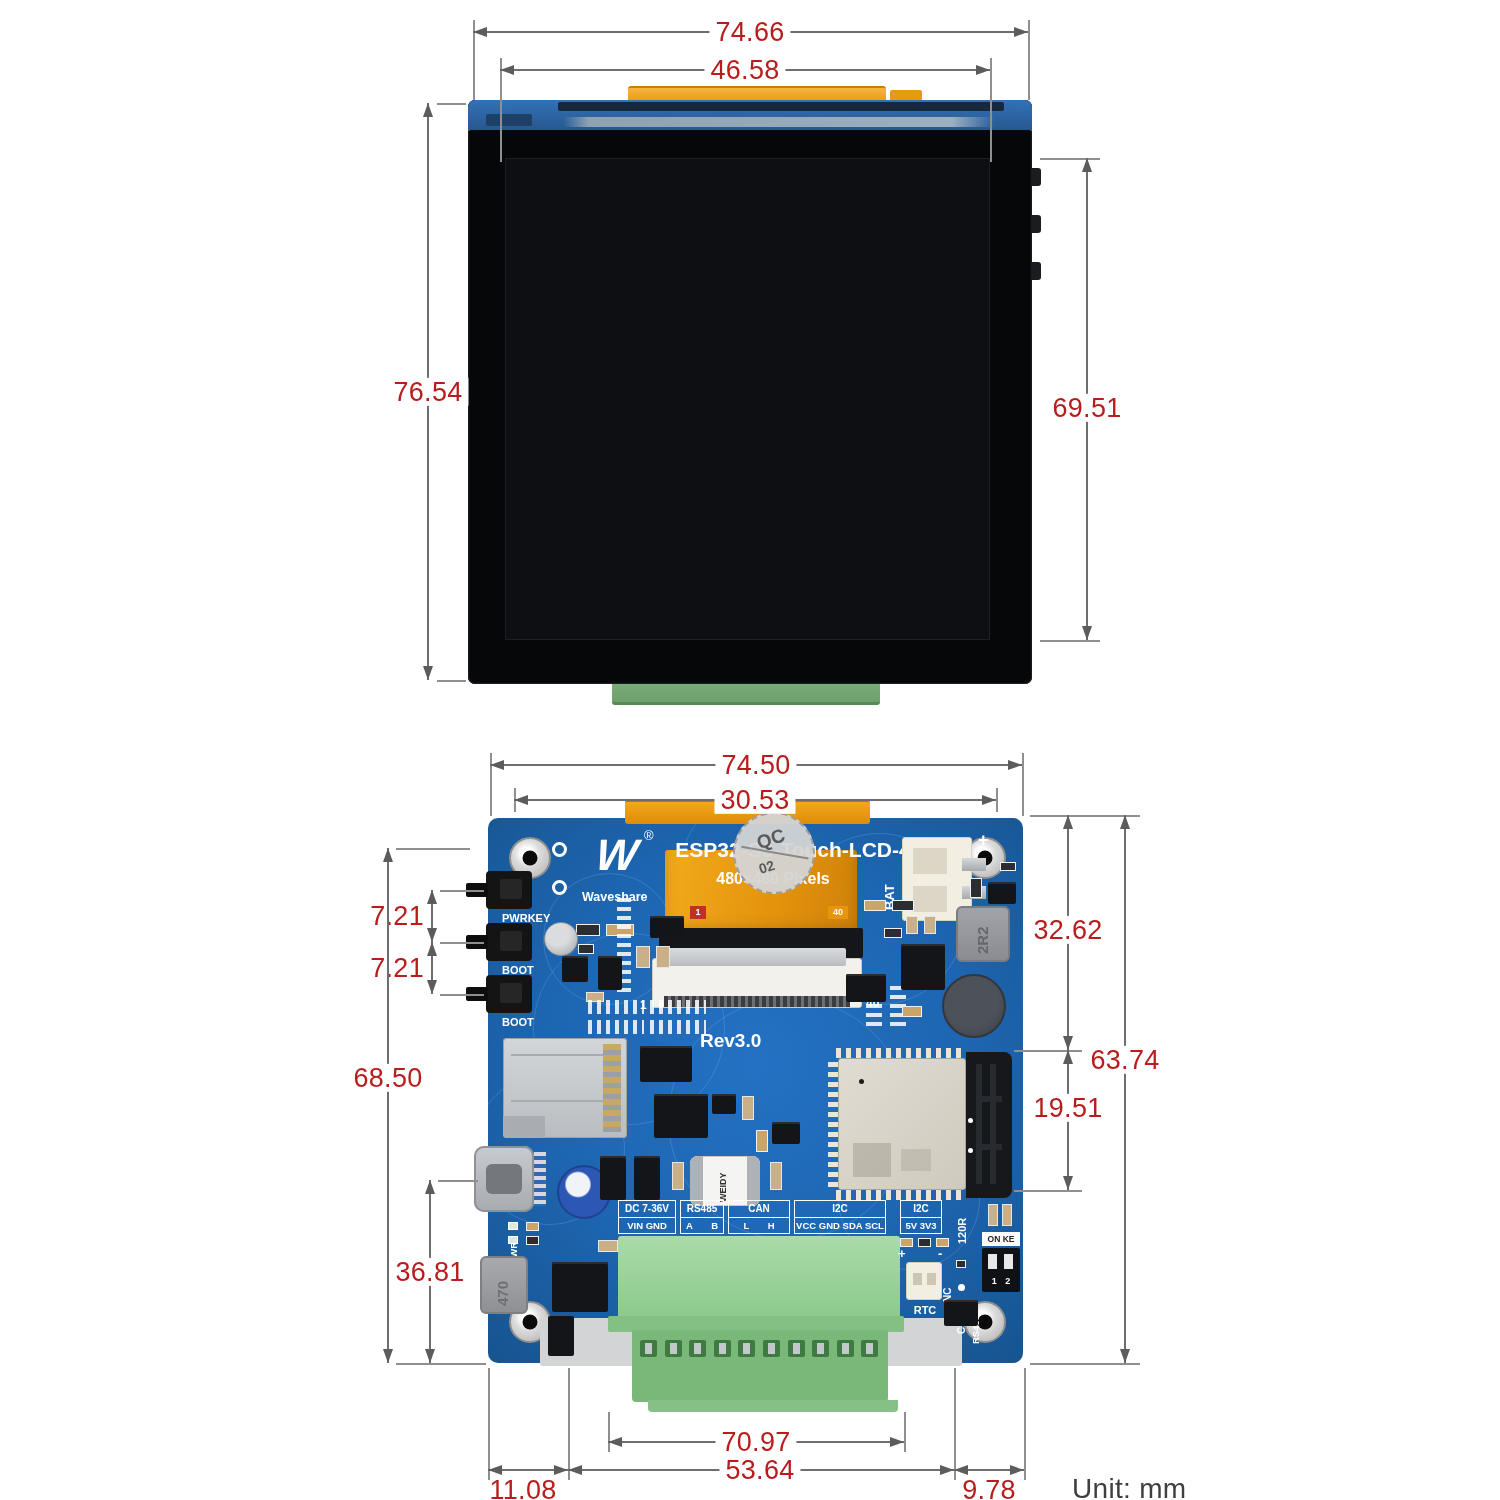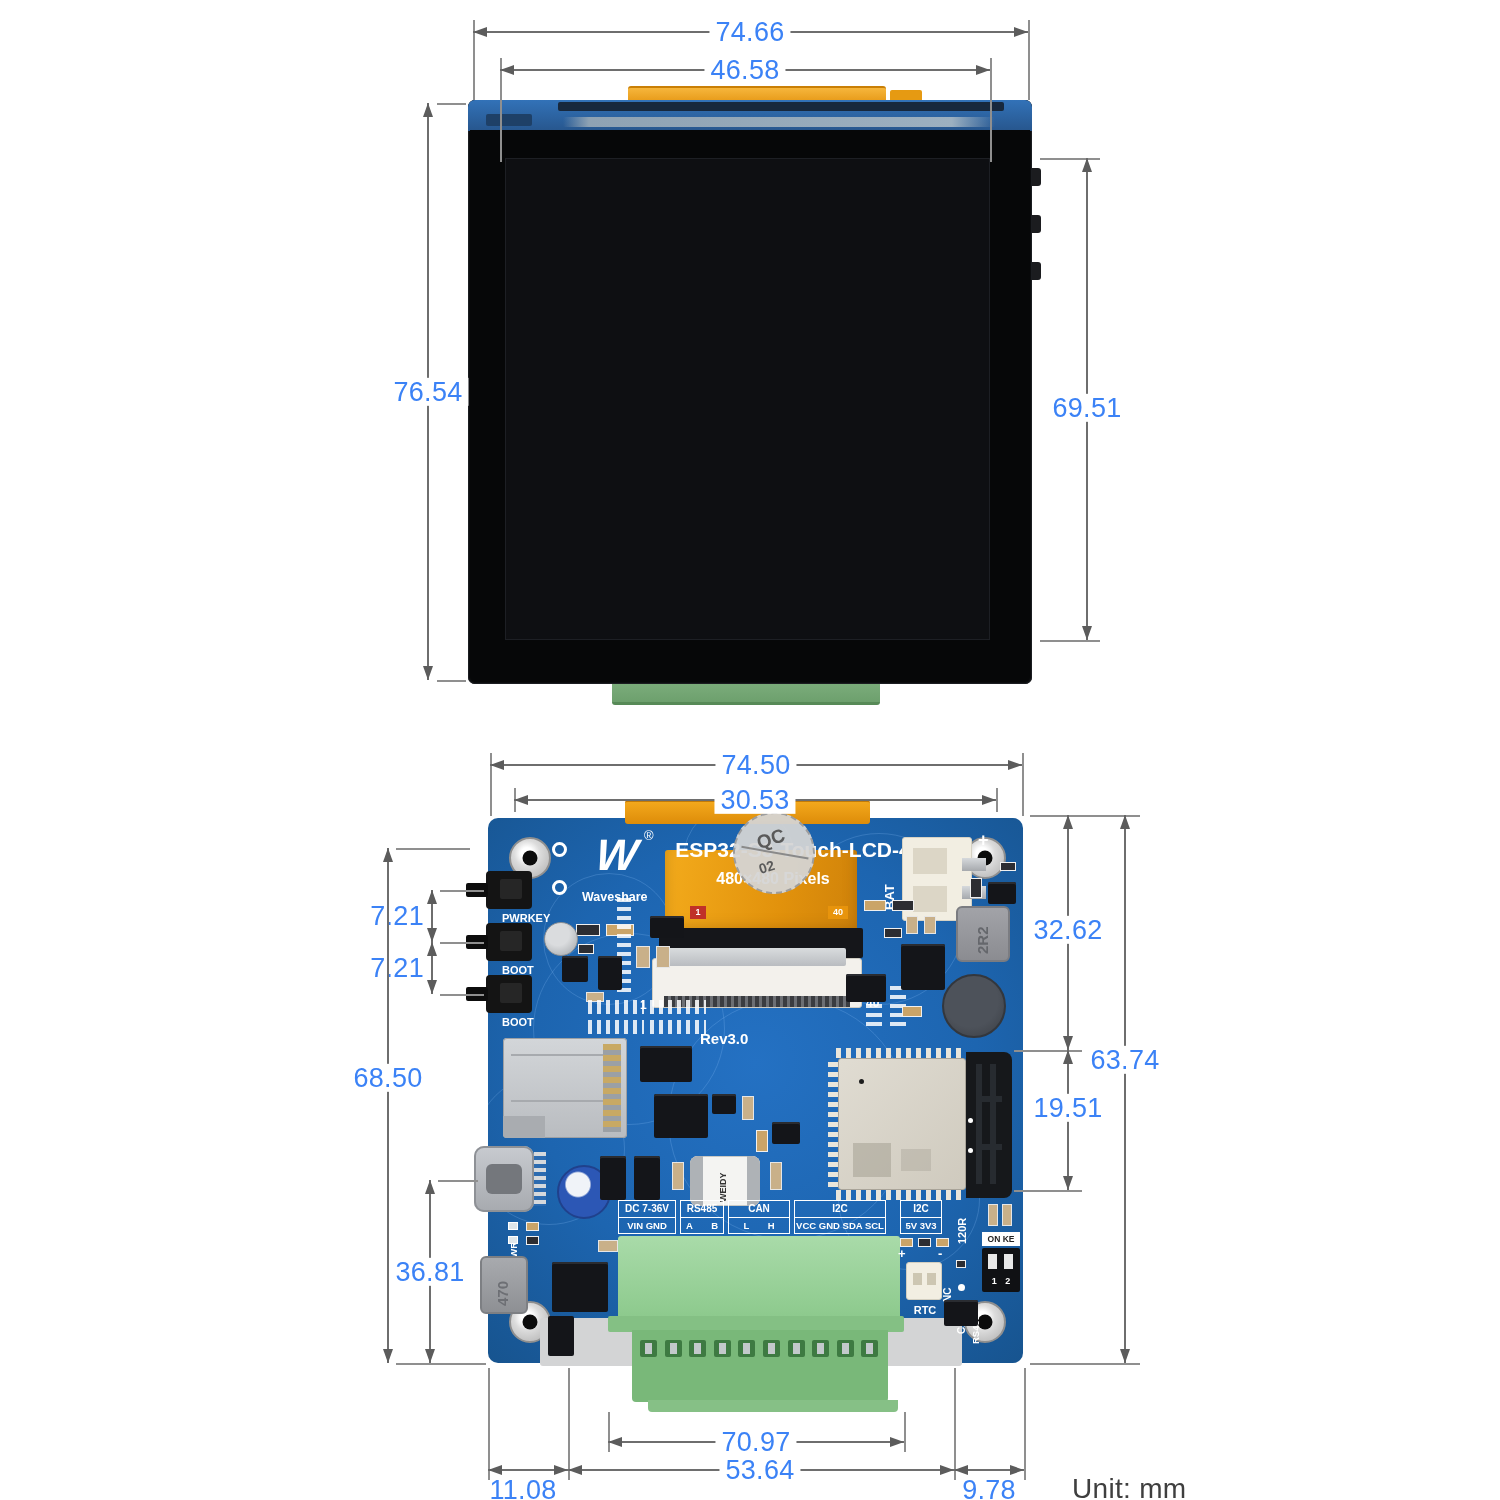--- a/index.html
+++ b/index.html
@@ -2,21 +2,21 @@
 <html><head>
 <meta charset="utf-8">
 <style>
   html,body{margin:0;padding:0;background:#fff;}
   #scene{position:relative;width:1500px;height:1500px;background:#fff;overflow:hidden;
          font-family:"Liberation Sans", sans-serif;}
   .abs{position:absolute;}
   
   .ext{position:absolute;background:#8f8f8f;}
   .dline{position:absolute;background:#6e6e6e;}
-  .dlabel{position:absolute;font-size:27px;color:#3b82f6;white-space:nowrap;line-height:1.05;
+  .dlabel{position:absolute;font-size:27px;color:#b91c1c;white-space:nowrap;line-height:1.05;
           letter-spacing:.3px;}
   .dlabel.bg{background:#fff;padding:0 6px;}
   .arr{position:absolute;width:0;height:0;}
   
   .silk{position:absolute;color:#fff;font-weight:bold;white-space:nowrap;}
   .vtext{writing-mode:vertical-rl;transform:rotate(180deg);}
   .hdr-box{position:absolute;border:1.5px solid #fff;box-sizing:border-box;}
   .hdr-box .t{border-bottom:1.5px solid #fff;color:#fff;font-weight:bold;text-align:center;}
   .hdr-box .p{color:#fff;font-weight:bold;text-align:center;}
   .hole{position:absolute;border-radius:50%;background:radial-gradient(circle at 42% 38%, #ffffff 0 18%, #dcdcdc 40%, #aeaeae 100%);border:2px solid #8f8f8f;box-sizing:border-box;}
@@ -92,21 +92,21 @@
     <div class="abs" style="left:552px;top:880px;width:15px;height:15px;border:3px solid #fff;border-radius:50%;box-sizing:border-box;"></div>
 
     <div class="abs" style="left:586px;top:834px;width:80px;height:74px;color:#fff;">
       <span style="position:absolute;left:10px;top:-4px;font-size:44px;font-weight:bold;font-style:italic;transform:skewX(-6deg);">W</span>
       <span style="position:absolute;left:58px;top:-6px;font-size:13px;">®</span>
       <span style="position:absolute;left:-4px;top:56px;font-size:12.5px;font-weight:bold;">Waveshare</span>
     </div>
 
     <div class="silk" style="left:628px;top:838px;width:330px;text-align:center;font-size:21px;">ESP32-S3-Touch-LCD-4</div>
     <div class="silk" style="left:628px;top:870px;width:290px;text-align:center;font-size:16px;">480×480 Pixels</div>
-    <div class="silk" style="left:700px;top:1030px;font-size:15px;">Rev3.0</div>
+    <div class="silk" style="left:700px;top:1030px;font-size:19px;">Rev3.0</div>
 
     <div class="abs" style="left:902px;top:837px;width:70px;height:84px;background:#f2eee2;border:1px solid #d6d2c4;border-radius:3px;box-sizing:border-box;">
       <div class="abs" style="left:10px;top:10px;width:34px;height:26px;background:#dcd6c6;"></div>
       <div class="abs" style="left:10px;top:48px;width:34px;height:26px;background:#dcd6c6;"></div>
     </div>
     <div class="abs" style="left:962px;top:858px;width:24px;height:13px;background:linear-gradient(#d6d9dc,#a6a9ad);"></div>
     <div class="abs" style="left:962px;top:886px;width:24px;height:13px;background:linear-gradient(#d6d9dc,#a6a9ad);"></div>
     <div class="silk vtext" style="left:882px;top:852px;height:58px;font-size:13px;">BAT</div>
     <div class="silk" style="left:978px;top:830px;font-size:18px;">+</div>
     <div class="silk" style="left:974px;top:908px;font-size:18px;">-</div>

